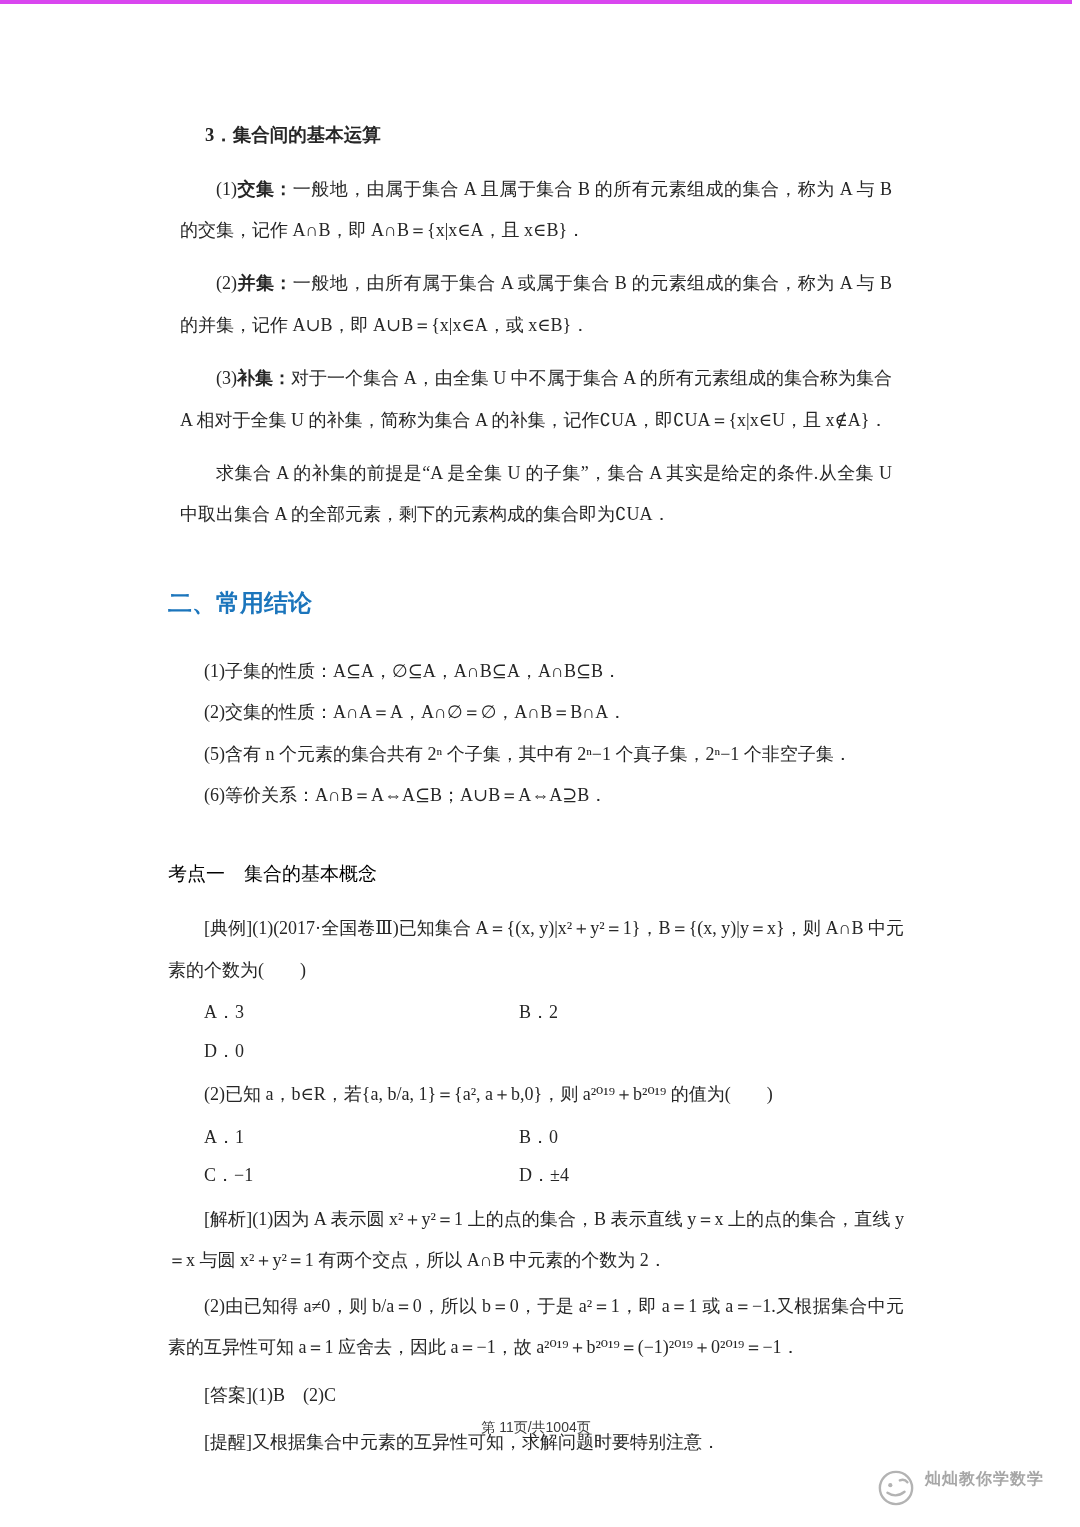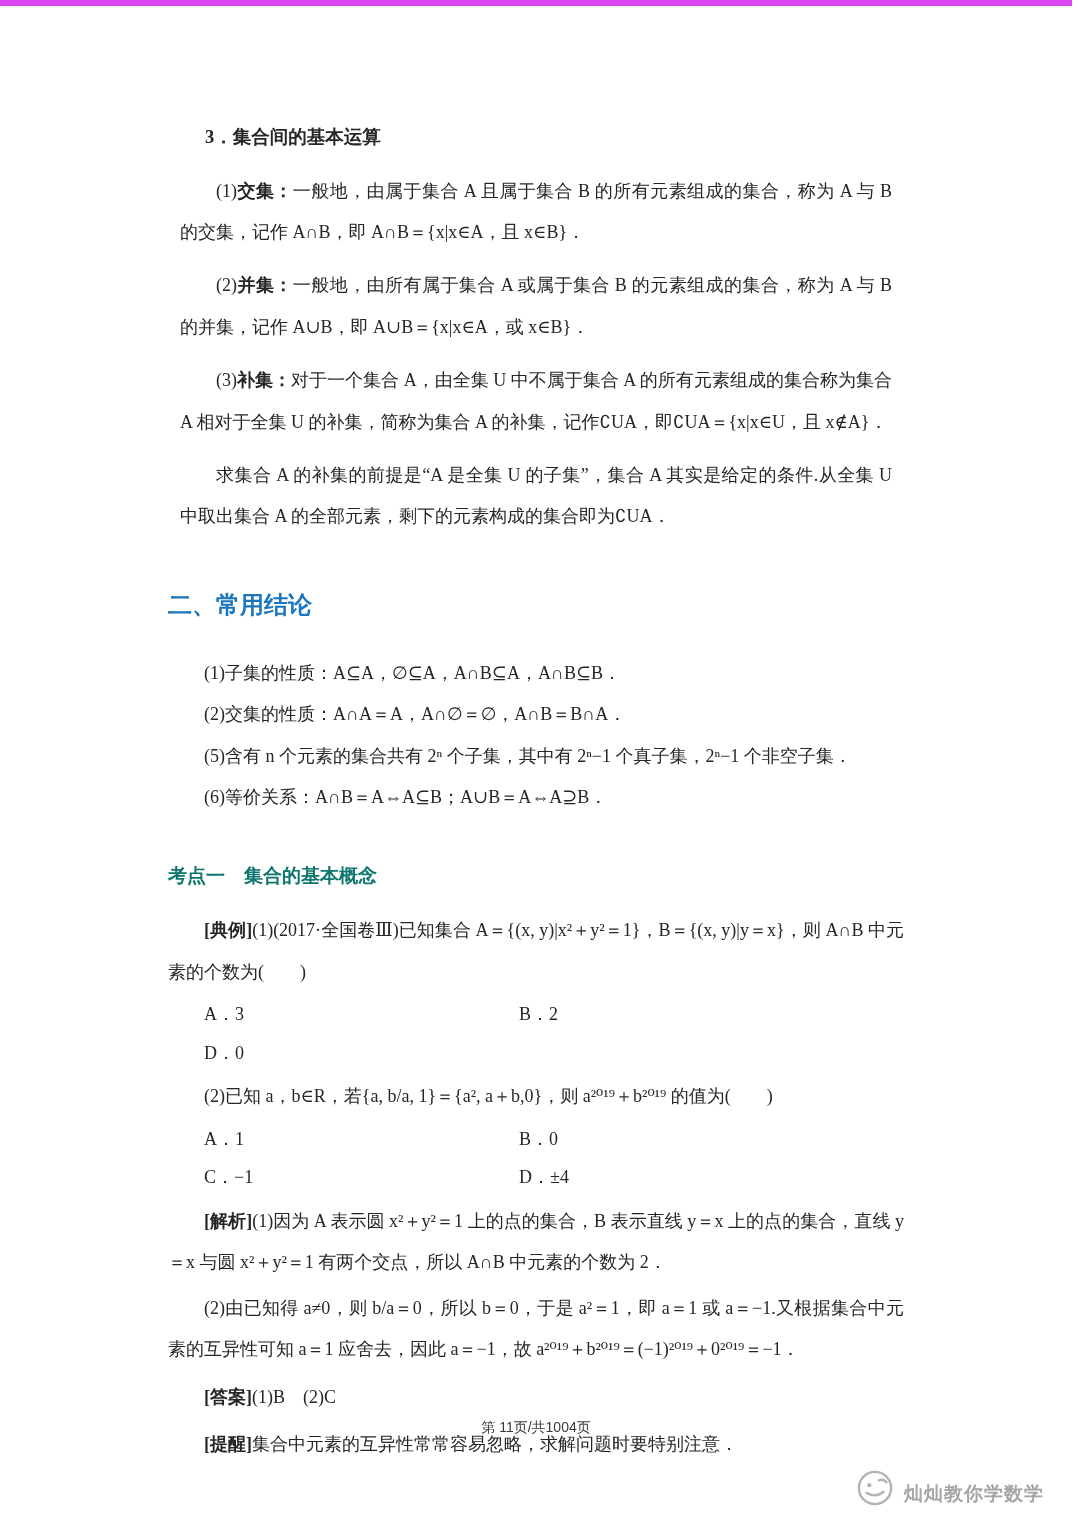--- a/index.html
+++ b/index.html
@@ -1,56 +1,56 @@
 <!DOCTYPE html>
 <html><head>
 <meta charset="utf-8">
 <style>
   html,body{margin:0;padding:0;background:#ffffff;}
   .page{
     width:1072px;height:1527px;position:relative;background:#ffffff;
     font-family:"Liberation Serif","DejaVu Serif",serif;
     color:#262626;overflow:hidden;box-sizing:border-box;
-    border-top:6px solid #d946ef;
+    border-top:4px solid #d946ef;
   }
   .content{
     padding:110px 168px 0 168px;
     font-size:18px;line-height:2.3;text-align:justify;
   }
   .sec-title{
     font-size:18.5px;font-weight:bold;margin:0 0 6px 0;text-indent:2em;
   }
   .para{margin:12px;text-indent:2em;}
   .para .term{font-weight:bold;}
   .h-blue{
     color:#1b75bc;font-weight:bold;font-size:24px;
     margin:40px 0 20px 0;text-indent:0;
   }
   .list p{margin:0;text-indent:2em;}
   .h-cyan{
-    color:#0f766e;font-weight:bold;font-size:19px;
+    color:#000000;font-weight:normal;font-size:19px;
     margin:36px 0 12px 0;text-indent:0;
   }
   .qpara{margin:4px 0 0 0;text-indent:2em;}
-  .label{font-weight:bold;}
+  .label{font-weight:normal;}
   .options{
     display:grid;grid-template-columns:45% 55%;
     padding-left:36px;margin:2px 0 2px 0;
   }
   .opt{display:block;line-height:2.15;}
   .ans-line{margin:6px 0 0 0;text-indent:2em;}
   .footer{
     position:absolute;left:0;bottom:90px;width:100%;text-align:center;
     font-size:14px;color:#3a3a3a;
     font-family:"Liberation Sans","DejaVu Sans",sans-serif;
   }
   .watermark{
     position:absolute;right:28px;bottom:20px;
-    display:flex;align-items:flex-end;gap:10px;
-    color:#a6a6a6;font-size:19px;font-weight:600;
+    display:flex;align-items:flex-start;gap:10px;
+    color:#a6a6a6;font-size:16px;font-weight:600;
     font-family:"Liberation Sans","DejaVu Sans",sans-serif;
     letter-spacing:1px;
   }
   .wm-logo{width:38px;height:38px;flex:0 0 auto;display:block;}
 </style>
 </head>
 <body>
 
 <div class="page">
   <div class="content">
@@ -92,21 +92,21 @@
       <span class="opt">C．−1</span>
       <span class="opt">D．±4</span>
     </div>
 
     <p class="qpara"><span class="label">[解析]</span><span>(1)因为 A 表示圆 x²＋y²＝1 上的点的集合，B 表示直线 y＝x 上的点的集合，直线 y＝x 与圆 x²＋y²＝1 有两个交点，所以 A∩B 中元素的个数为 2．</span></p>
 
     <p class="qpara"><span>(2)由已知得 a≠0，则 b/a＝0，所以 b＝0，于是 a²＝1，即 a＝1 或 a＝−1.又根据集合中元素的互异性可知 a＝1 应舍去，因此 a＝−1，故 a²⁰¹⁹＋b²⁰¹⁹＝(−1)²⁰¹⁹＋0²⁰¹⁹＝−1．</span></p>
 
     <p class="ans-line"><span class="label">[答案]</span><span>(1)B　(2)C</span></p>
 
-    <p class="ans-line"><span class="label">[提醒]</span><span>集合中元素的互异性常常容易忽略，求解问题时要特别注意．</span></p>
+    <p class="ans-line"><span class="label">[提醒]</span><span>又根据集合中元素的互异性可知，求解问题时要特别注意．</span></p>
 
   </div>
 
   <div class="footer">第  11页/共1004页</div>
 
   <div class="watermark">
     <svg class="wm-logo" viewBox="0 0 40 40">
       <circle cx="20" cy="20" r="17" fill="none" stroke="#b3b3b3" stroke-width="2.5"></circle>
       <circle cx="14" cy="17" r="2.2" fill="#b3b3b3"></circle>
       <path d="M11 25 Q20 31 29 24" fill="none" stroke="#b3b3b3" stroke-width="2.5" stroke-linecap="round"></path>

